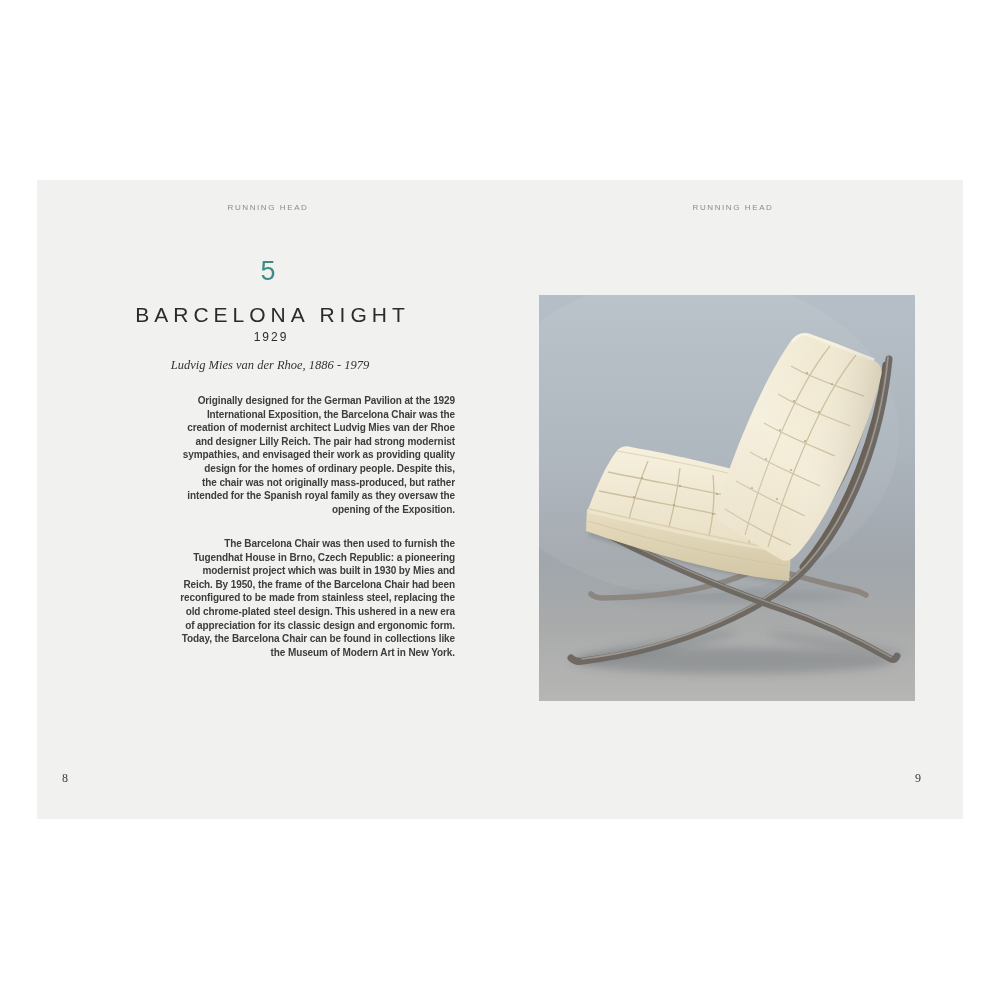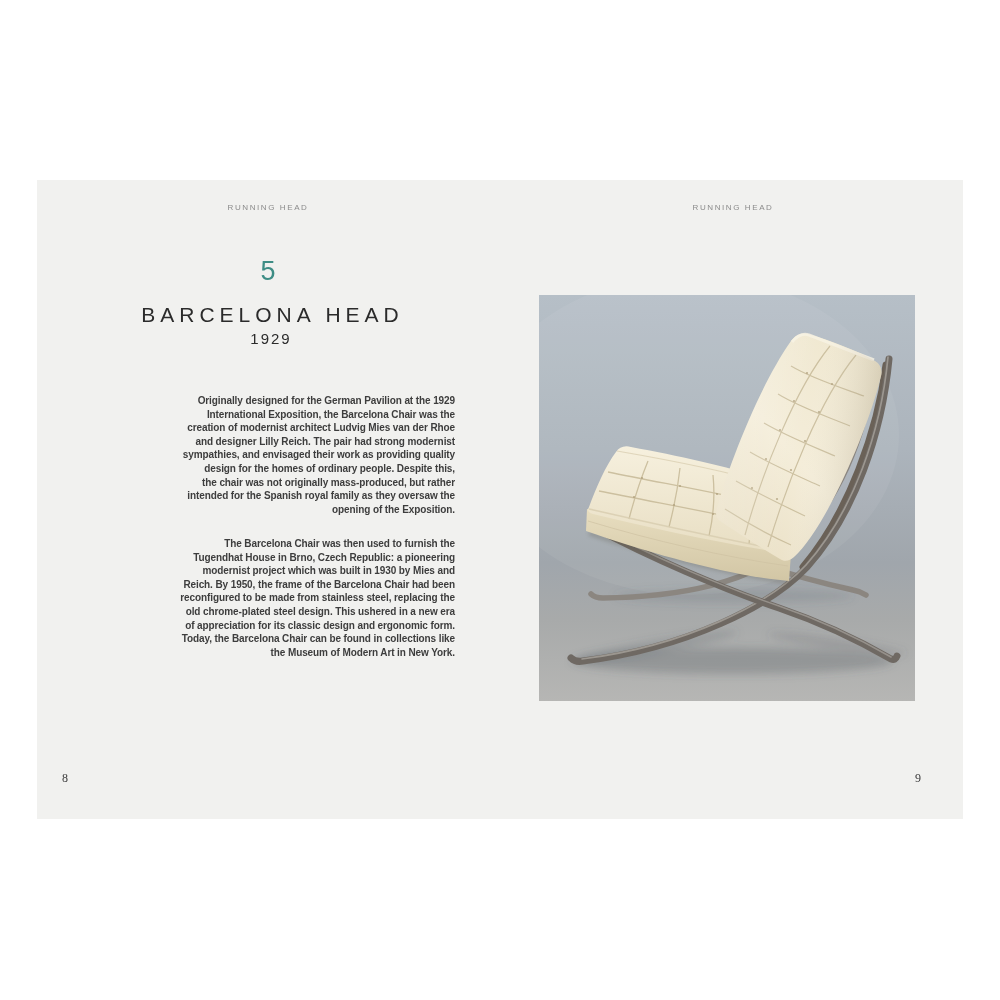--- a/index.html
+++ b/index.html
@@ -16,21 +16,21 @@
   .rh-right { left:583px; }
 
   .chapter-num { left:118px; top:256px; width:300px; text-align:center;
     font-size:27px; font-weight:300; color:#3e8d85; }
 
   .title { left:85px; top:303px; width:370px; text-align:center;
     font-size:21px; letter-spacing:5px; text-indent:5px;
     color:#2b2b2b; font-weight:400; }
 
   .year { left:85px; top:330px; width:370px; text-align:center;
-    font-size:15px; letter-spacing:2px; text-indent:2px;
+    font-size:12px; letter-spacing:2px; text-indent:2px;
     color:#2b2b2b; font-weight:400; }
 
   .byline { left:85px; top:358px; width:370px; text-align:center;
     font-family:"Liberation Serif", serif; font-style:italic;
     font-size:12.5px; color:#333333; }
 
   .body-para { left:85px; width:370px; text-align:right;
     font-size:10px; line-height:13.6px; letter-spacing:-0.1px;
     font-weight:600; color:#3d3d3d; white-space:pre-line; }
   .para-1 { top:394px; }
@@ -50,24 +50,25 @@
 <body>
 
 <div class="stage">
 
   <div class="abs spread"></div>
 
   <div class="abs running-head rh-left">RUNNING HEAD</div>
 
   <div class="abs chapter-num">5</div>
 
-  <h1 class="abs title">BARCELONA HEAD</h1>
+  <h1 class="abs title">BARCELONA RIGHT</h1>
 
   <div class="abs year">1929</div>
 
+  <div class="abs byline">Ludvig Mies van der Rhoe, 1886 - 1979</div>
 
   <p class="abs body-para para-1">Originally designed for the German Pavilion at the 1929
 International Exposition, the Barcelona Chair was the
 creation of modernist architect Ludvig Mies van der Rhoe
 and designer Lilly Reich. The pair had strong modernist
 sympathies, and envisaged their work as providing quality
 design for the homes of ordinary people. Despite this,
 the chair was not originally mass-produced, but rather
 intended for the Spanish royal family as they oversaw the
 opening of the Exposition.</p>

